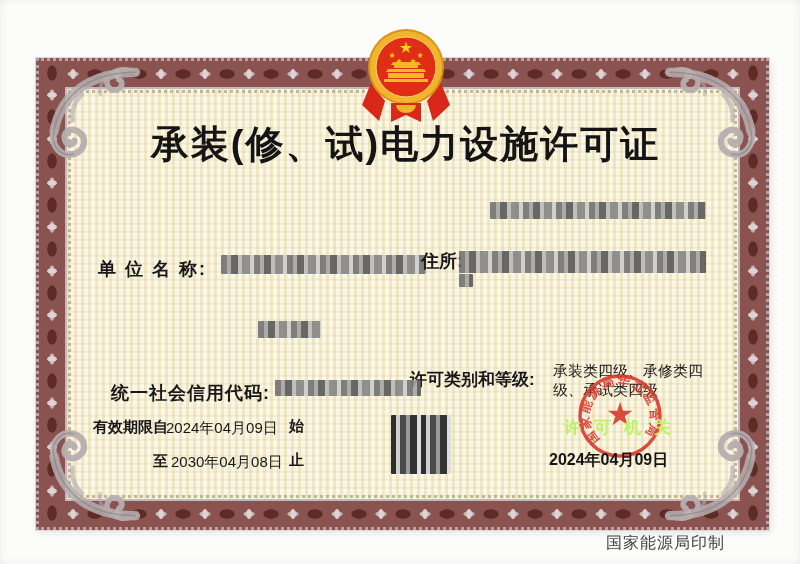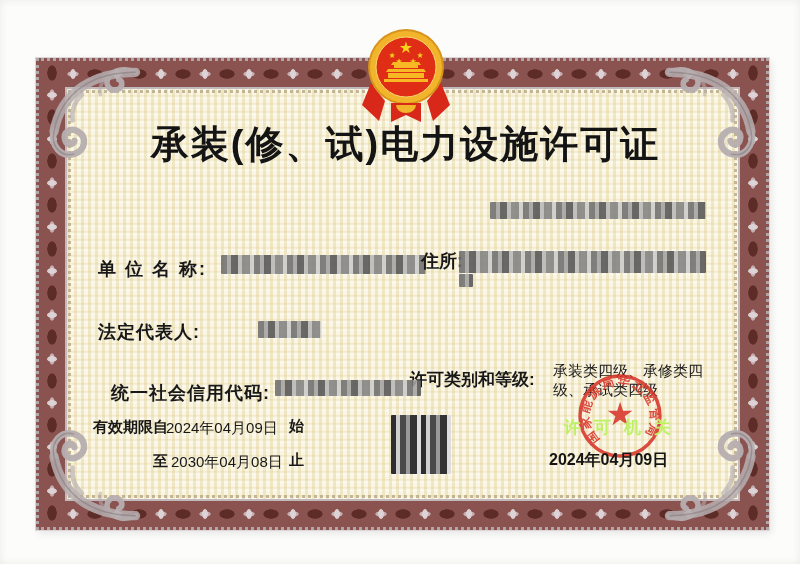--- a/index.html
+++ b/index.html
@@ -149,21 +149,20 @@
     <div class="content-abs title">承装(修、试)电力设施许可证</div>
 
     <div class="px" style="left:451px; top:141px; width:216px; height:17px;"></div>
 
     <div class="content-abs lbl lbl-sp" style="left:59px; top:196px;">单 位 名 称:</div>
     <div class="px" style="left:182px; top:194px; width:205px; height:19px;"></div>
     <div class="content-abs lbl" style="left:382px; top:188px;">住所:</div>
     <div class="px" style="left:420px; top:190px; width:247px; height:22px;"></div>
     <div class="px" style="left:420px; top:213px; width:14px; height:13px;"></div>
 
-    <div class="content-abs lbl lbl-tight" style="left:59px; top:259px;">法定代表人:</div>
     <div class="px" style="left:219px; top:260px; width:63px; height:17px;"></div>
     <div class="content-abs lbl" style="left:371px; top:259px; font-size:17px;margin-top:48px;">许可类别和等级:</div>
     <div class="content-abs class-value" style="left:514px; top:256px;">承装类四级、承修类四级、承试类四级</div>
 
     <div class="content-abs lbl lbl-tight" style="left:72px; top:320px;">统一社会信用代码:</div>
     <div class="px" style="left:236px; top:319px; width:146px; height:16px;"></div>
 
     <div class="content-abs small-lbl" style="left:54px; top:357px;">有效期限自</div>
     <div class="content-abs small-val" style="left:127px; top:358px;">2024年04月09日</div>
     <div class="content-abs small-lbl" style="left:250px; top:356px;">始</div>
@@ -180,13 +179,14 @@
         <path id="sealArc" d="M 24.1,67.8 A 31,31 0 1 1 63.9,67.8" fill="none"></path>
         <text font-size="12.5" font-weight="bold" fill="#d8352a" letter-spacing="2">
           <textPath href="#sealArc" startOffset="0">国家能源局华北监管局</textPath>
         </text>
       </g>
     </svg>
     <div class="content-abs authority">许可机关</div>
     <div class="content-abs seal-date">2024年04月09日</div>
   </div>
 
+  <div class="printed-by">国家能源局印制</div>
 </div>
 
 </body></html>

